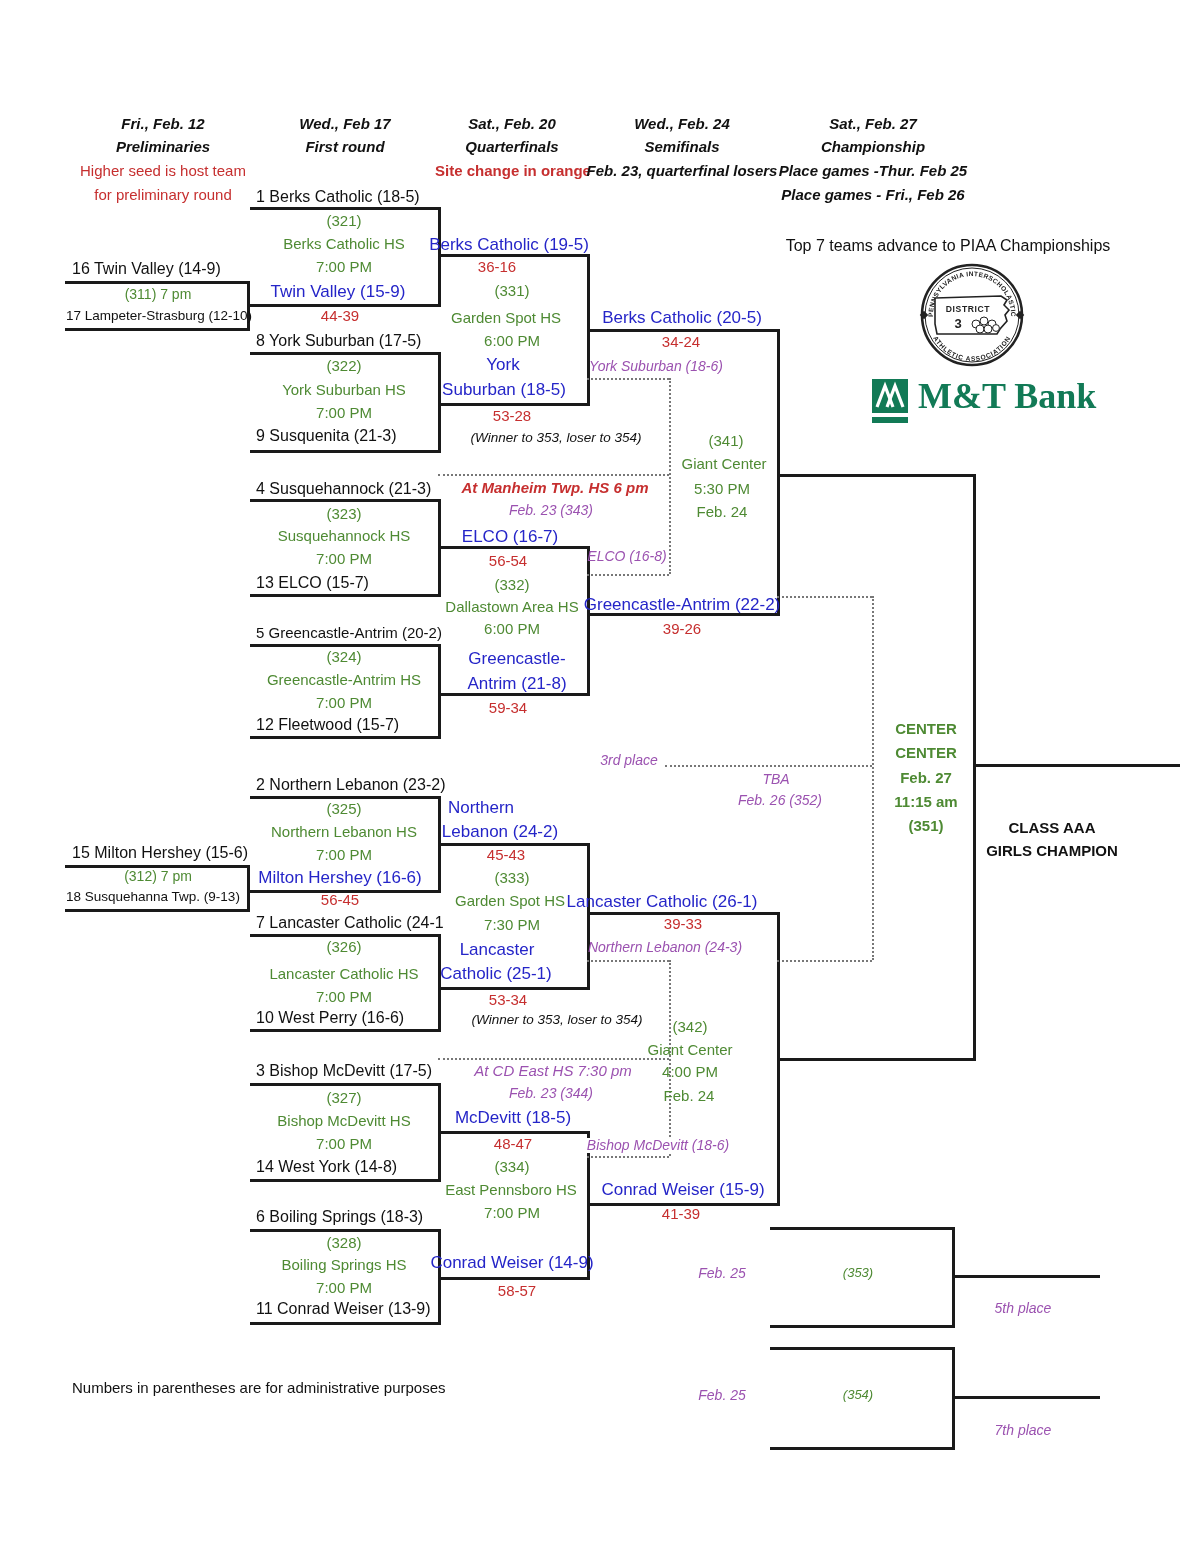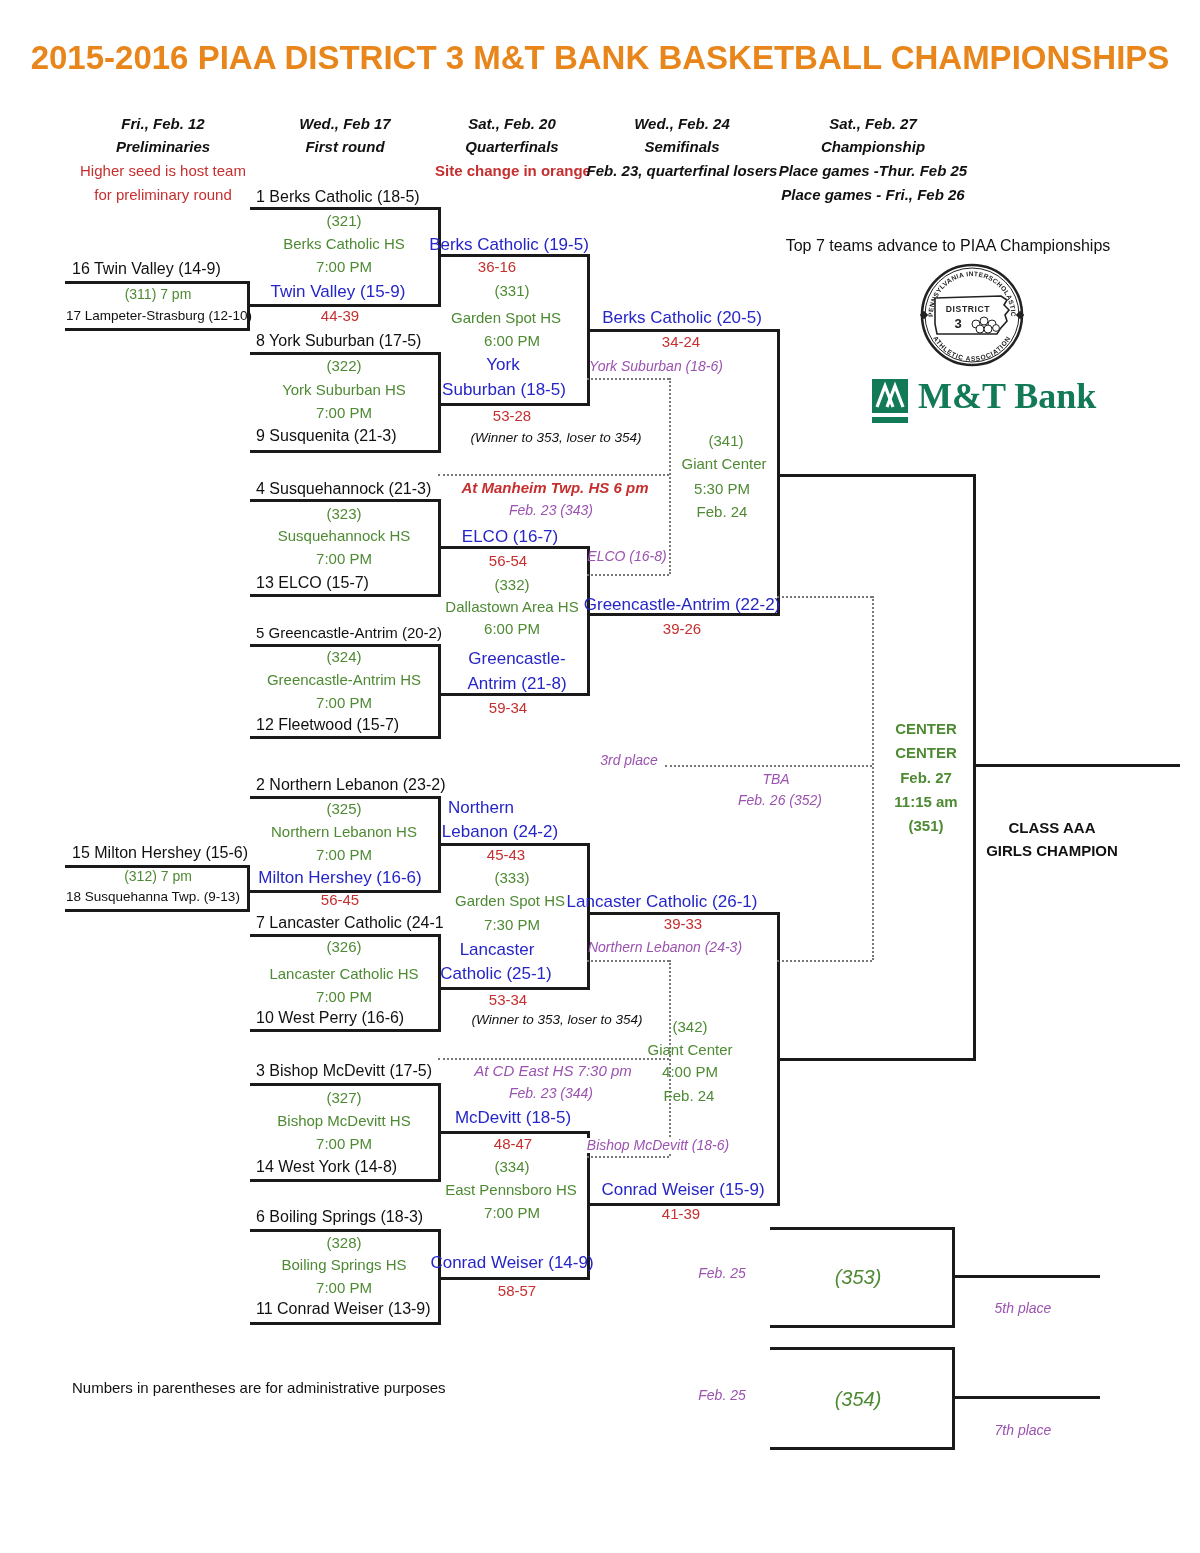--- a/index.html
+++ b/index.html
@@ -9,21 +9,21 @@
   html,body{margin:0;padding:0;background:#fff;}
   .page{position:relative;width:1200px;height:1553px;background:#fff;overflow:hidden;
         font-family:"Liberation Sans","DejaVu Sans",sans-serif;color:#111;}
   .t{position:absolute;white-space:nowrap;font-size:15px;line-height:1.1;}
   .c{transform:translateX(-50%);}
   .k16{font-size:16px;}
   .k13{font-size:13.5px;}
   .b17{color:var(--blue);font-size:17px;}
   .g{color:var(--green);}
   .g14{color:var(--green);font-size:14px;}
-  .gi{color:var(--green);font-style:italic;font-size:20px;}
+  .gi{color:var(--green);font-style:italic;font-size:13px;}
   .gb{color:var(--green);font-weight:bold;}
   .r{color:var(--red);}
   .rb{color:var(--red);font-weight:bold;font-style:italic;}
   .p{color:var(--purple);font-style:italic;font-size:14px;}
   .it{font-style:italic;font-size:13.5px;}
   .hdr{font-weight:bold;font-style:italic;}
   .kb{font-weight:bold;}
   .rn{color:var(--red);}
   .rnb{color:var(--red);font-weight:bold;}
   .title1{font-size:33px;font-weight:bold;color:var(--orange);}
@@ -35,21 +35,20 @@
   .lv{width:3px;background:var(--line);}
   .dh{height:0;border-top:2px dotted var(--dot);}
   .dv{width:0;border-left:2px dotted var(--dot);}
   .whitebg{background:#fff;}
 </style>
 </head>
 <body>
 
 <div class="page">
 
-  <div class="t c title1" style="left:600px;top:40px">2015-2016 PIAA DISTRICT 3 M&amp;T BANK BASKETBALL CHAMPIONSHIPS</div>
 
   <div class="t c hdr" style="left:163px;top:116px">Fri., Feb. 12</div>
   <div class="t c hdr" style="left:163px;top:139px">Preliminaries</div>
   <div class="t c rn" style="left:163px;top:163px">Higher seed is host team</div>
   <div class="t c rn" style="left:163px;top:187px">for preliminary round</div>
 
   <div class="t c hdr" style="left:345px;top:116px">Wed., Feb 17</div>
   <div class="t c hdr" style="left:345px;top:139px">First round</div>
 
   <div class="t c hdr" style="left:512px;top:116px">Sat., Feb. 20</div>

